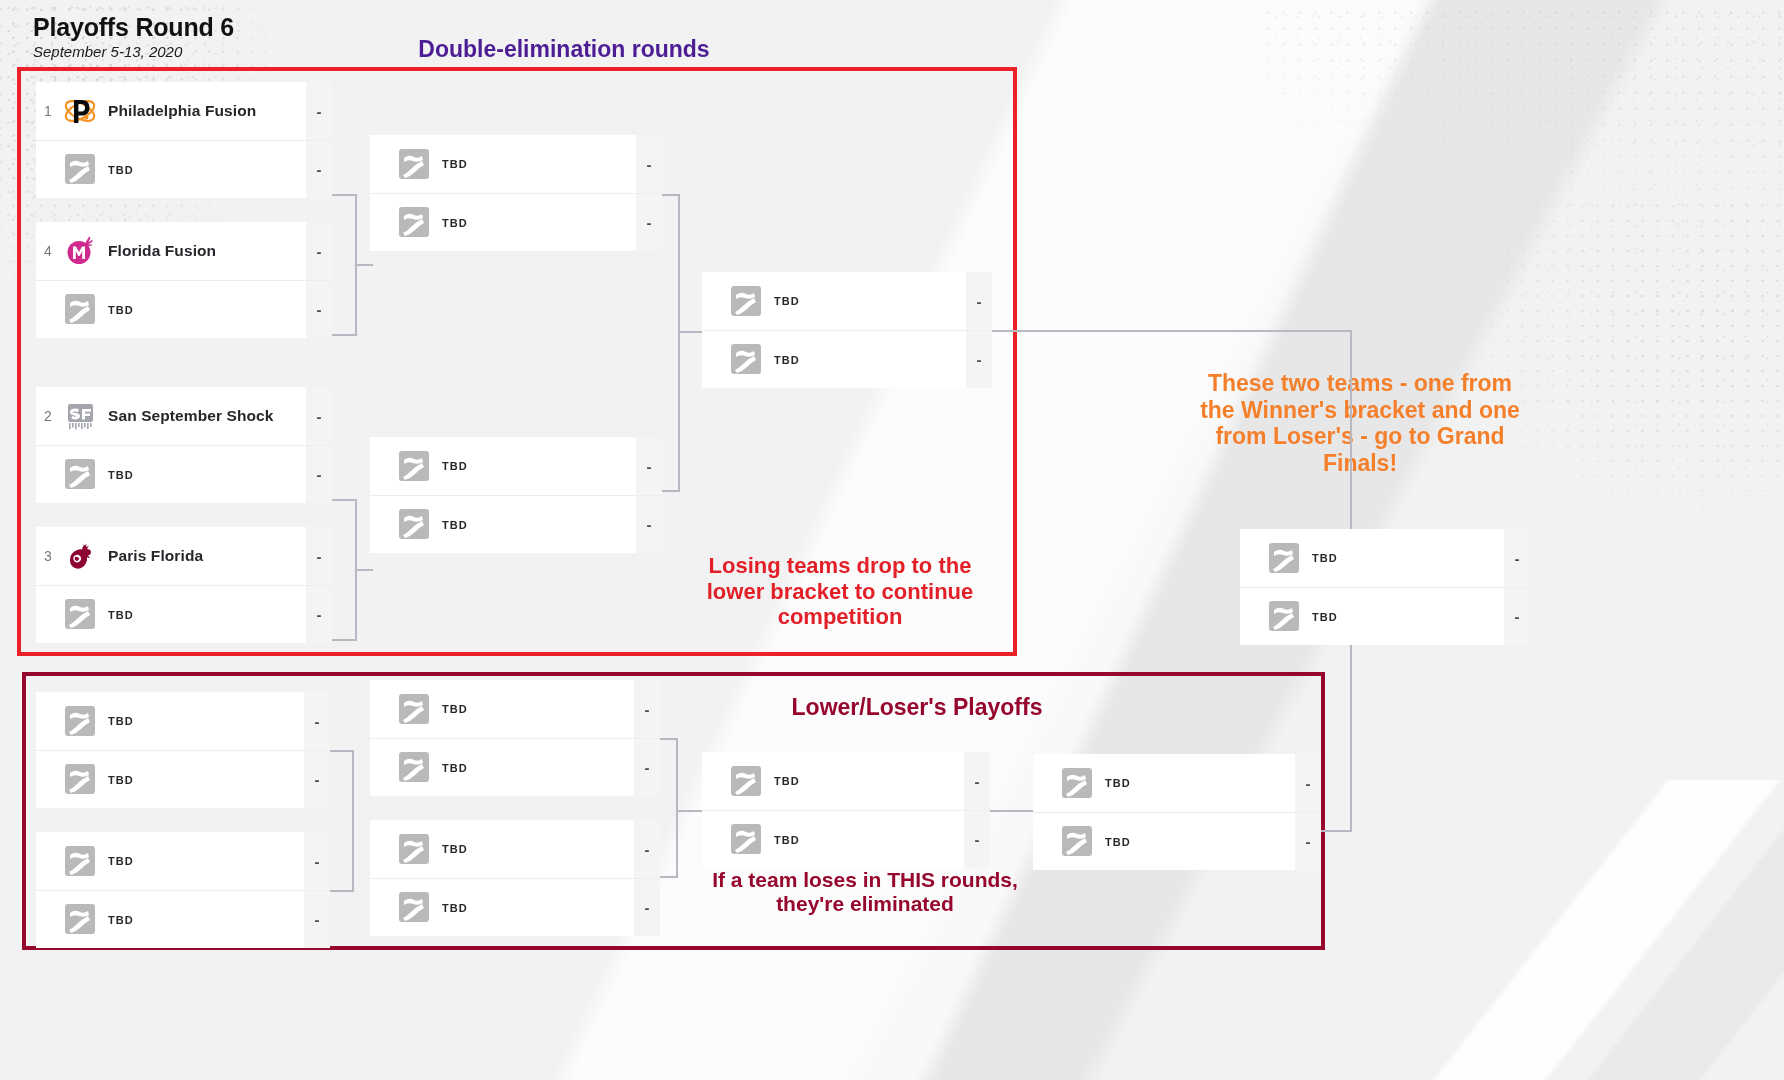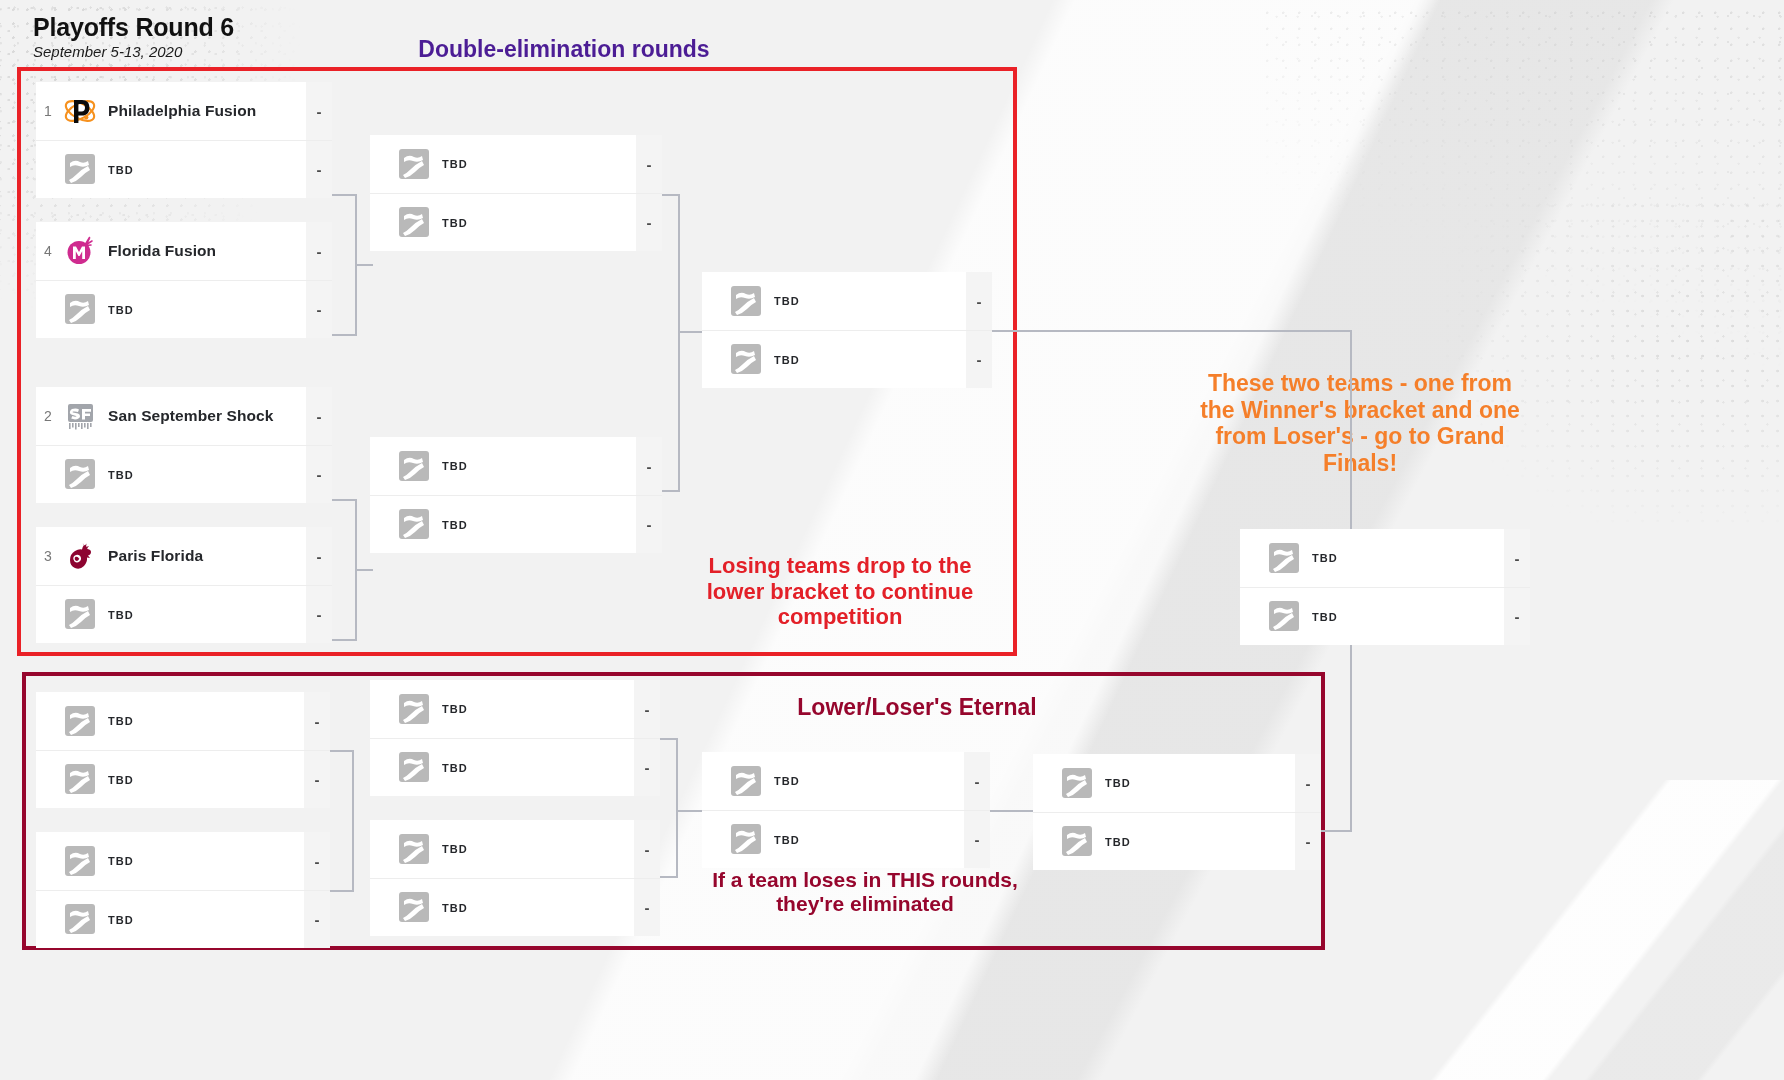--- a/index.html
+++ b/index.html
@@ -164,21 +164,21 @@
   <div id="page-title">Playoffs Round 6</div>
   <div id="page-subtitle">September 5-13, 2020</div>
 </div>
 
 <div class="anno-box" id="upper-anno-box"></div>
 <div class="anno-box" id="lower-anno-box"></div>
 
 <div class="anno-text" id="anno-double-elim">Double-elimination rounds</div>
 <div class="anno-text" id="anno-losing-drop">Losing teams drop to the lower bracket to continue competition</div>
 <div class="anno-text" id="anno-grand-finals">These two teams - one from the Winner's bracket and one from Loser's - go to Grand Finals!</div>
-<div class="anno-text" id="anno-lower-title">Lower/Loser's Eternal</div>
+<div class="anno-text" id="anno-lower-title">Lower/Loser's Playoffs</div>
 <div class="anno-text" id="anno-eliminated">If a team loses in THIS rounds, they're eliminated</div>
 
 <div class="conn v" style="left:355px; top:194px; height:142px;"></div>
 <div class="conn h" style="left:332px; top:194px; width:25px;"></div>
 <div class="conn h" style="left:332px; top:334px; width:25px;"></div>
 <div class="conn h" style="left:355px; top:264px; width:18px;"></div>
 
 <div class="conn v" style="left:355px; top:499px; height:142px;"></div>
 <div class="conn h" style="left:332px; top:499px; width:25px;"></div>
 <div class="conn h" style="left:332px; top:639px; width:25px;"></div>

